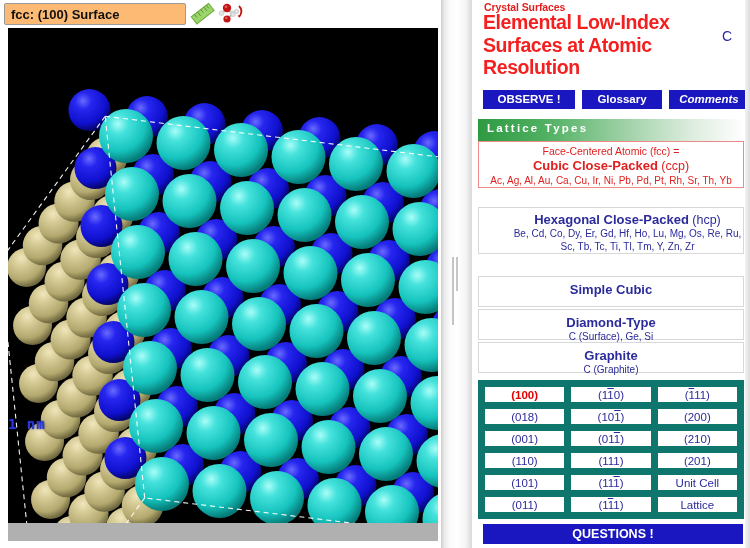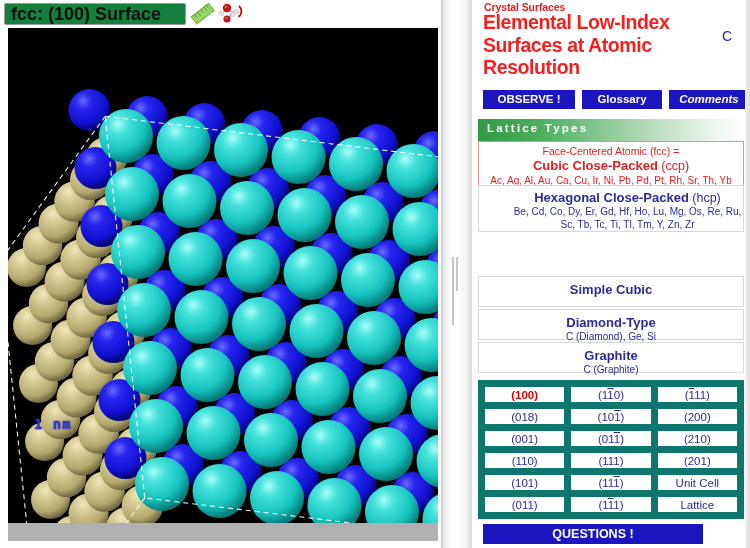--- a/index.html
+++ b/index.html
@@ -19,23 +19,23 @@
   }
 
   #toolbar {
     position: absolute; left: 0; top: 0; width: 441px; height: 28px;
     background: #ffffff;
   }
   #title-field {
     position: absolute; left: 4px; top: 3px; width: 182px; height: 22px;
     border: 1px solid #9a9a9a;
     border-radius: 2px;
-    background: #15803d;
+    background: #fdba74;
     font-family: "Liberation Sans", sans-serif;
-    font-size: 18px; font-weight: bold; color: #111;
+    font-size: 13px; font-weight: bold; color: #111;
     padding: 0 6px; line-height: 20px;
     outline: none;
   }
   .tool-icon {
     position: absolute; top: 3px; width: 26px; height: 23px;
     cursor: pointer;
   }
   #ruler-icon { left: 190px; }
   #molecule-icon { left: 216px; width: 34px; }
 
@@ -50,21 +50,21 @@
     overflow: hidden;
   }
   #canvas-footer {
     position: absolute; left: 4px; top: 495px; width: 430px; height: 18px;
     background: #b0b0b0;
   }
 
   #crystal-svg { position: absolute; left: 0; top: 0; }
 
   #scale-label {
-    position: absolute; left: 26px; top: 388px;
+    position: absolute; left: 0; top: 388px;
     font-family: "DejaVu Sans Mono", monospace;
     font-size: 14px; font-weight: bold;
     color: #2a3ad8;
     letter-spacing: 1px;
     text-shadow: 0 0 2px #0b1280;
     text-align: center;
   }
 
   
   #splitter {
@@ -144,21 +144,21 @@
   .lcard .l1 { font-size: 10.5px; color: #e02020; line-height: 13px; }
   .lcard .l2 { font-size: 13px; font-weight: bold; color: #e02020; line-height: 16px; }
   .lcard .l2 em { font-style: normal; font-weight: normal; font-size: 12.5px; text-align: center; }
   .lcard .l3 { font-size: 10px; color: #e02020; line-height: 13px; }
 
   .lcard .b2 { font-size: 13px; font-weight: bold; color: #2b2b9b; line-height: 16px; }
   .lcard .b2 em { font-style: normal; font-weight: normal; font-size: 12.5px; }
   .lcard .b3 { font-size: 10px; color: #2b2b9b; line-height: 12.5px; }
 
   #card-fcc  { top: 141px; height: 47px; padding-top: 3px; }
-  #card-hcp  { top: 185px; height: 47px; padding-top: 4px; padding-left: 33px; }
+  #card-hcp  { top: 207px; height: 47px; padding-top: 4px; padding-left: 33px; }
   #card-bcc  { top: 241px; height: 33px; padding-top: 4px; }
   #card-sc   { top: 276px; height: 31px; padding-top: 5px; }
   #card-dia  { top: 309px; height: 31px; padding-top: 5px; }
   #card-gra  { top: 342px; height: 31px; padding-top: 5px; }
 
   
   #miller-table {
     position: absolute; left: 6px; top: 380px; width: 266px;
     border-collapse: collapse;
   }
@@ -170,21 +170,21 @@
     font-size: 11.5px;
     color: #2b2b9b;
     cursor: pointer;
     width: 33.33%;
   }
   #miller-table td.hi { color: #e00000; font-weight: bold; }
   .ovl { text-decoration: overline; }
 
   
   #questions-btn {
-    position: absolute; left: 11px; top: 524px; width: 220px; height: 20px;
+    position: absolute; left: 11px; top: 524px; width: 260px; height: 20px;
     background: #1a16c0; color: #fff;
     font-size: 12.5px; font-weight: bold;
     text-align: center; line-height: 20px;
     cursor: pointer; border: 0;
     font-family: "Liberation Sans", sans-serif;
   }
 
   
   #right-edge {
     position: absolute; left: 745px; top: 0; width: 5px; height: 548px;
@@ -464,21 +464,21 @@
       <div class="b3">Be, Cd, Co, Dy, Er, Gd, Hf, Ho, Lu, Mg, Os, Re, Ru, Sc, Tb, Tc, Ti, Tl, Tm, Y, Zn, Zr</div>
     </div>
 
 
     <div class="lcard" id="card-sc">
       <div class="b2"><span>Simple Cubic</span></div>
     </div>
 
     <div class="lcard" id="card-dia">
       <div class="b2"><span>Diamond-Type</span></div>
-      <div class="b3">C (Diamond), Ge, Si</div>
+      <div class="b3">C (Surface), Ge, Si</div>
     </div>
 
     <div class="lcard" id="card-gra">
       <div class="b2"><span>Graphite</span></div>
       <div class="b3">C (Graphite)</div>
     </div>
 
     <table id="miller-table">
       <tbody id="miller-body">
           <tr>

